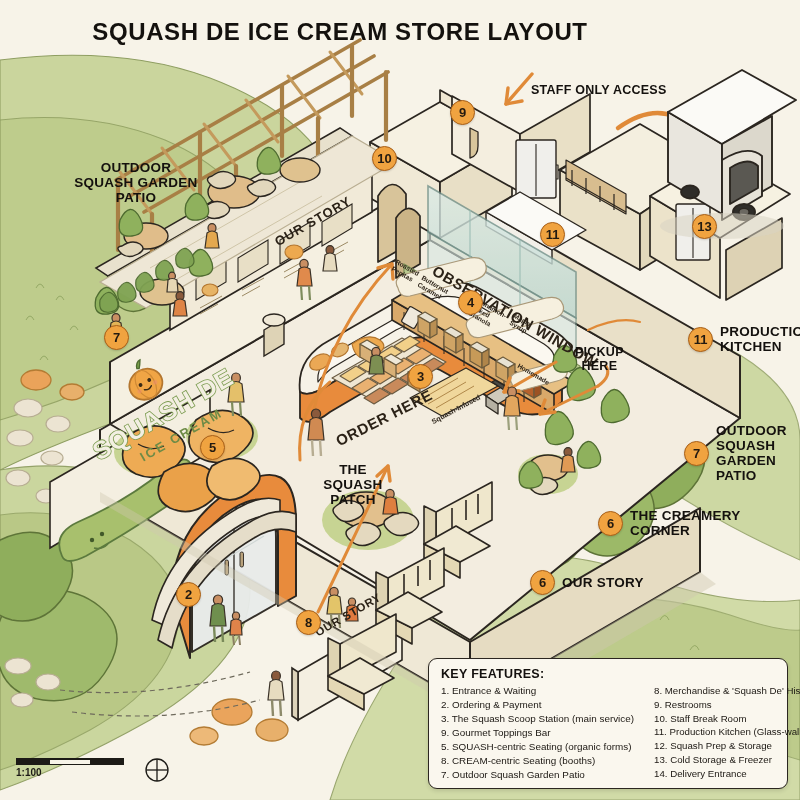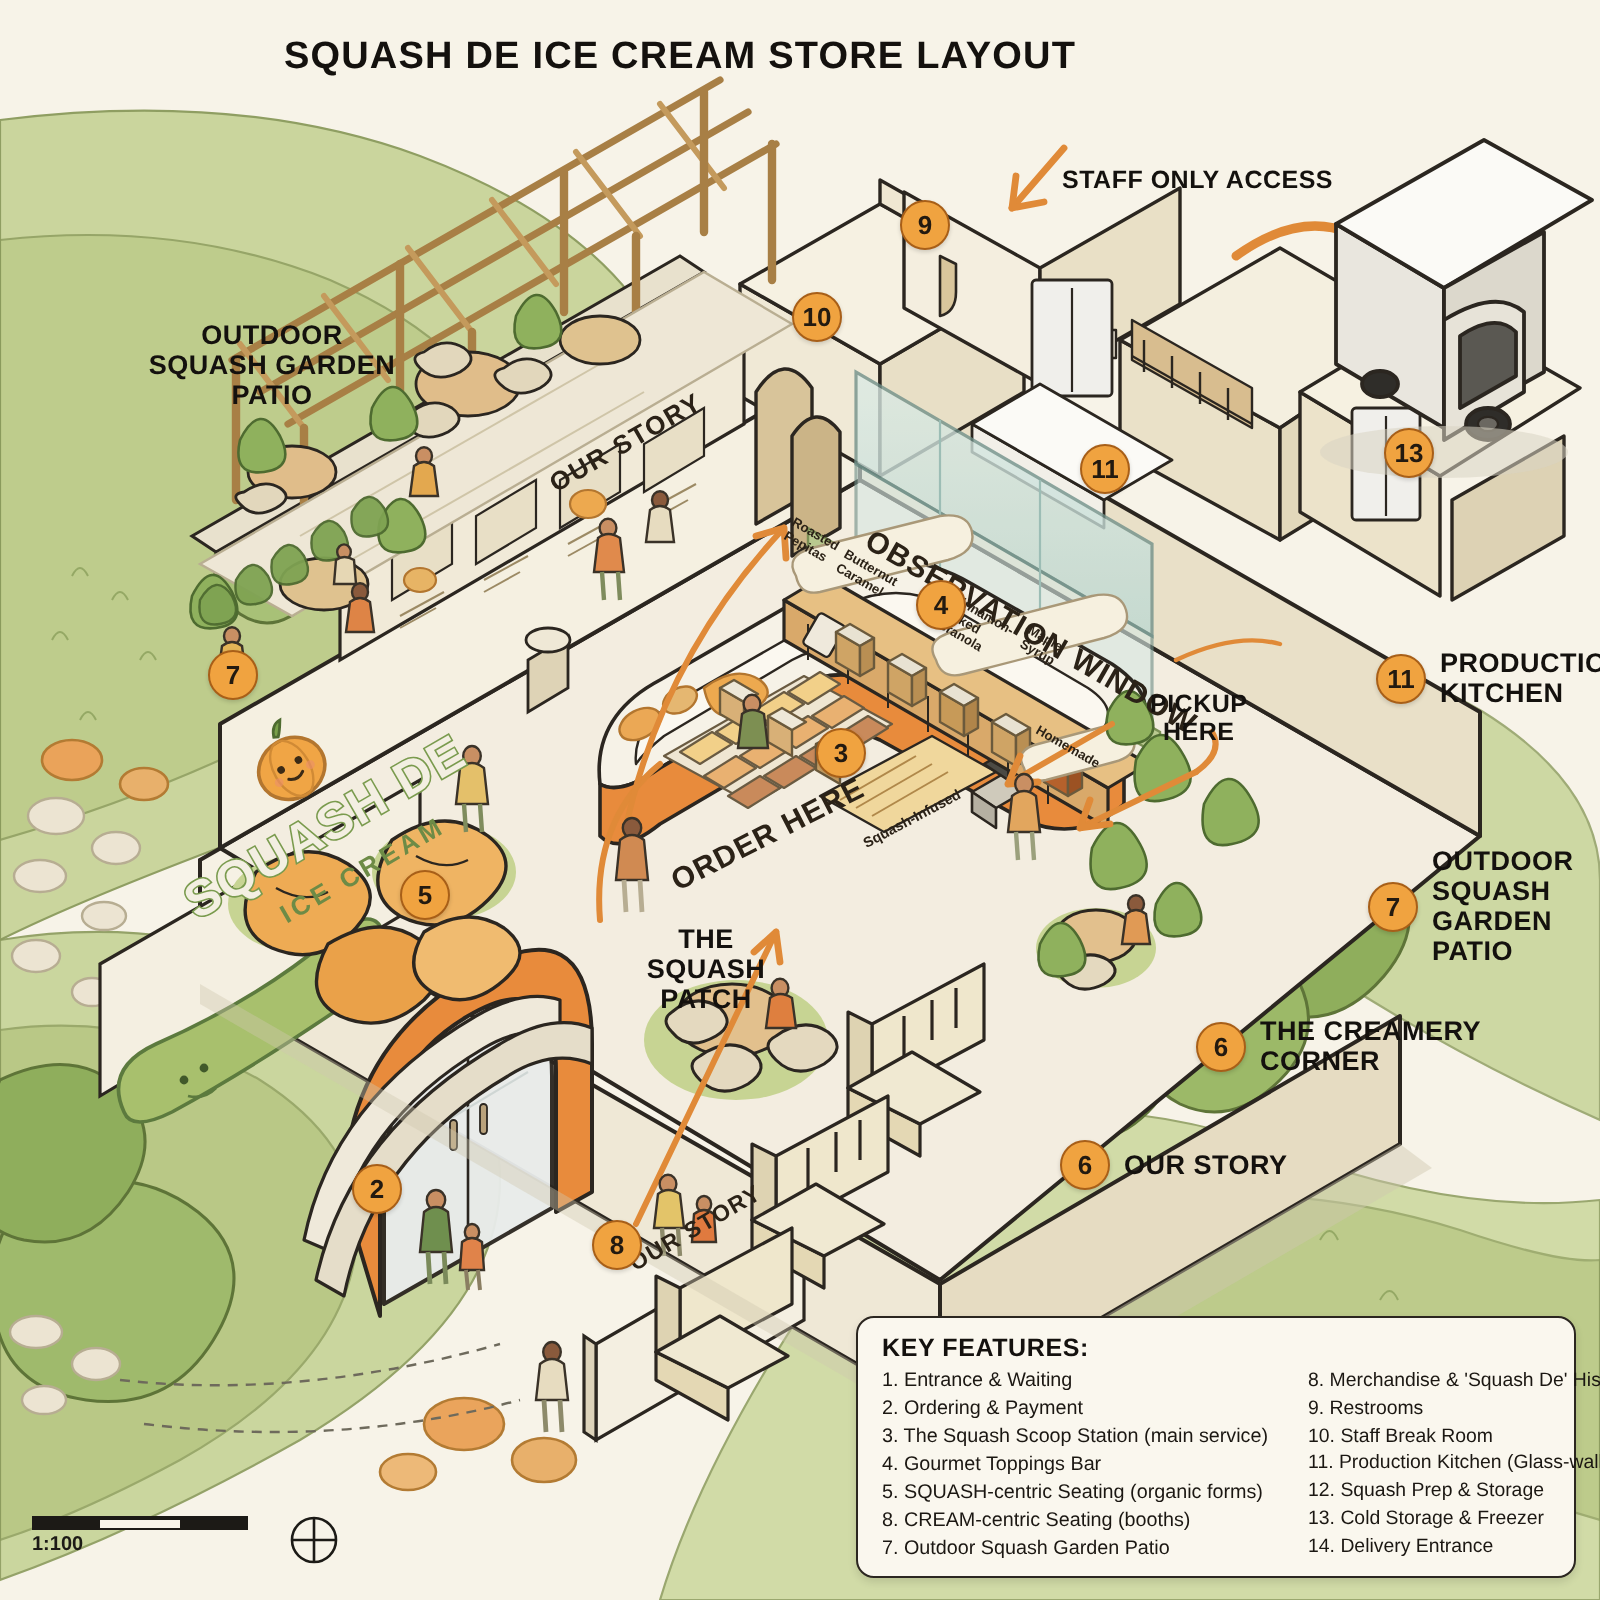--- a/index.html
+++ b/index.html
@@ -14,21 +14,21 @@
     width: 800px; height: 800px;
     background: #f7f3e8;
   }
   #scene { position: absolute; inset: 0; }
 
   
   .title {
     position: absolute;
     top: 18px; left: 0; width: 680px;
     text-align: center;
-    font-size: 19px;
+    font-size: 24px;
     font-weight: 700;
     letter-spacing: 0.6px;
     color: #14110e;
   }
 
   
   .lbl {
     position: absolute;
     font-weight: 700;
     color: #14110e;
@@ -724,21 +724,21 @@
         <circle cx="14" cy="29" r="2.2" fill="#eb8f6a" opacity=".6"></circle>
         <circle cx="32" cy="29" r="2.2" fill="#eb8f6a" opacity=".6"></circle>
       </svg>
     </div>
     <div style="position:absolute; left:4px; top:52px; font-size:25px; font-weight:700; color:#f3efe2; letter-spacing:1px;
                 -webkit-text-stroke:1.6px #7a9b4e; paint-order:stroke fill;">SQUASH DE</div>
     <div style="position:absolute; left:42px; top:86px; font-size:13px; font-weight:700; color:#6d8b46; letter-spacing:2.2px;">ICE CREAM</div>
   </div>
 
   <div class="badge" style="left:450px; top:100px;">9</div>
-  <div class="badge" style="left:372px; top:146px;margin-left:24px;">10</div>
+  <div class="badge" style="left:372px; top:146px;">10</div>
   <div class="badge" style="left:540px; top:222px;">11</div>
   <div class="badge" style="left:692px; top:214px;">13</div>
   <div class="badge" style="left:458px; top:290px;">4</div>
   <div class="badge" style="left:408px; top:364px;">3</div>
   <div class="badge" style="left:104px; top:325px;">7</div>
   <div class="badge" style="left:200px; top:435px;">5</div>
   <div class="badge" style="left:176px; top:582px;">2</div>
   <div class="badge" style="left:296px; top:610px;">8</div>
 
   <div class="badge-row" style="left:688px; top:324px;">
@@ -766,21 +766,21 @@
     <div class="txt">OUR STORY</div>
   </div>
 
   <div class="keybox">
     <h3>KEY FEATURES:</h3>
     <div class="keycols">
       <ul class="keycol left">
         <li>1. Entrance &amp; Waiting</li>
         <li>2. Ordering &amp; Payment</li>
         <li>3. The Squash Scoop Station (main service)</li>
-        <li>4. Gourmet Toppings Bar</li>
+        <li>9. Gourmet Toppings Bar</li>
         <li>5. SQUASH-centric Seating (organic forms)</li>
         <li>8. CREAM-centric Seating (booths)</li>
         <li>7. Outdoor Squash Garden Patio</li>
       </ul>
       <ul class="keycol right">
         <li>8. Merchandise &amp; 'Squash De' History Wall</li>
         <li>9. Restrooms</li>
         <li>10. Staff Break Room</li>
         <li>11. Production Kitchen (Glass-walled)</li>
         <li>12. Squash Prep &amp; Storage</li>

